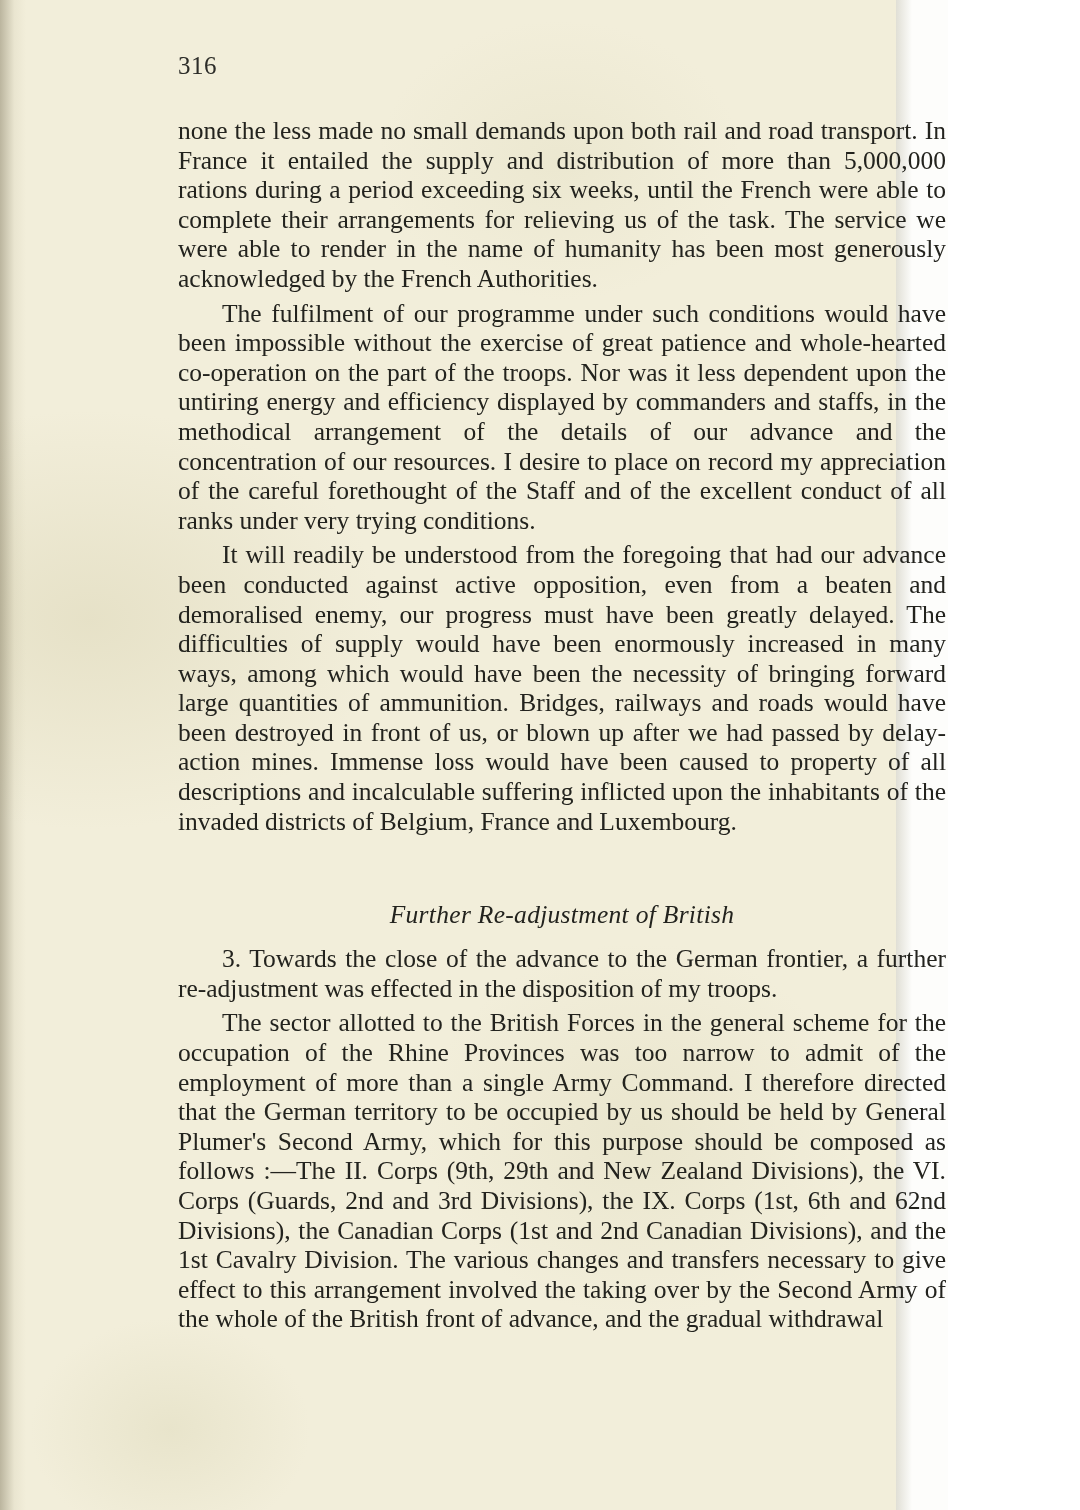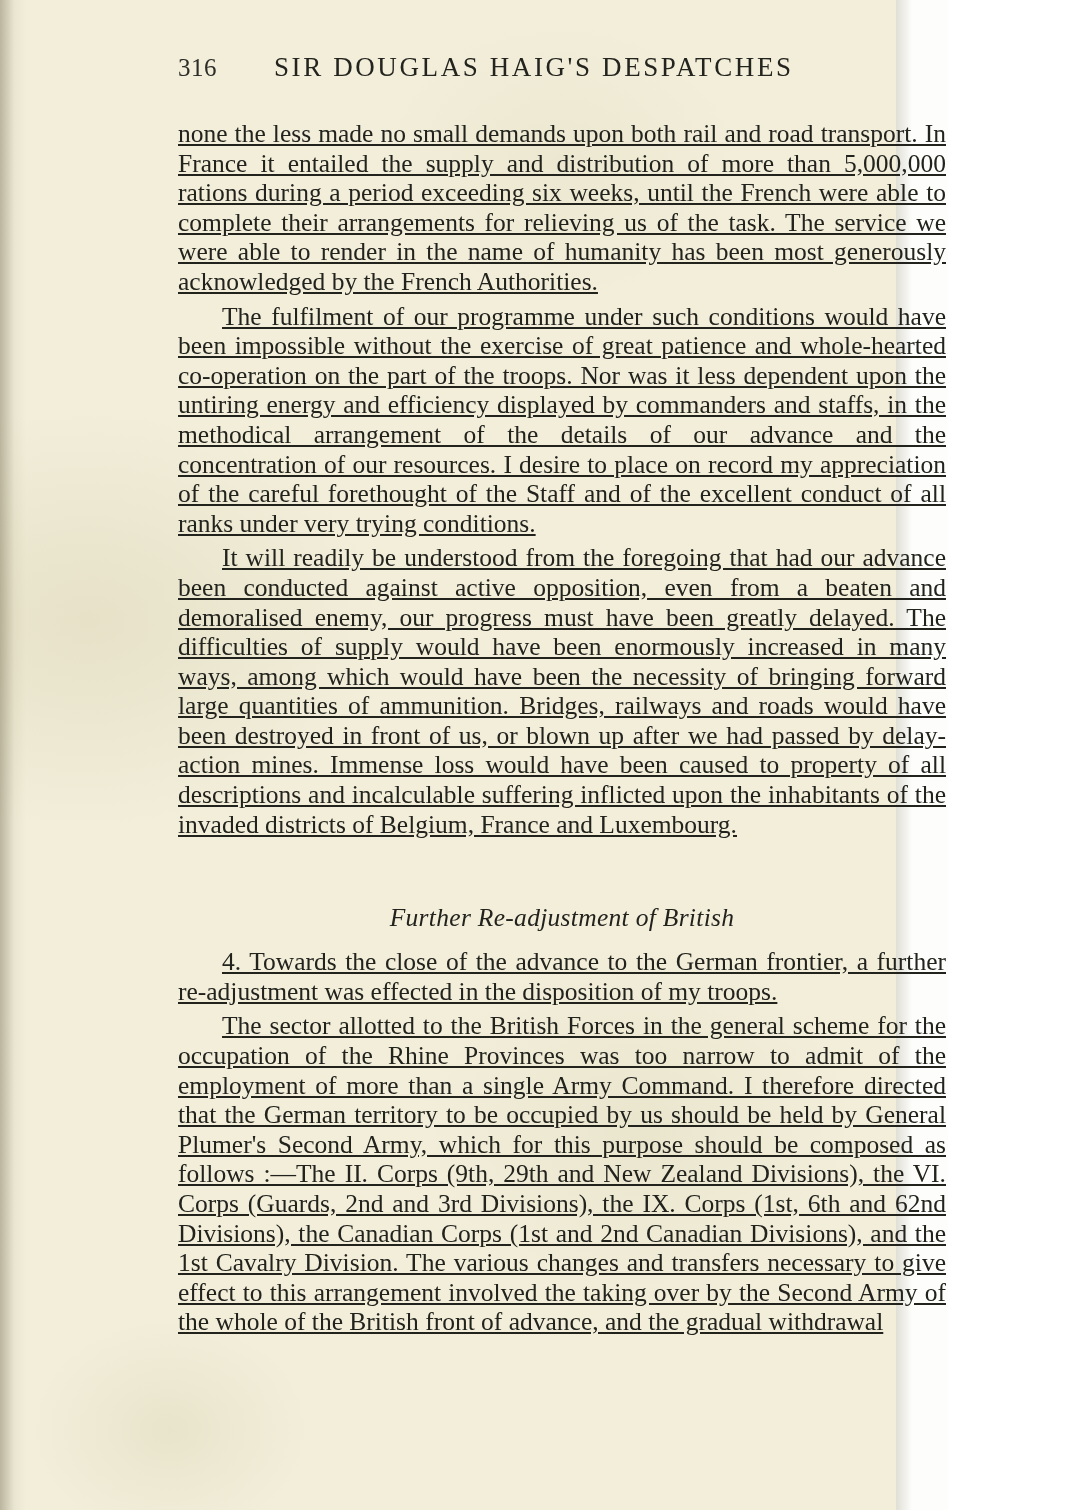--- a/index.html
+++ b/index.html
@@ -75,21 +75,20 @@
   }
 
   p.body {
     margin: 0;
     font-size: 25.5px;
     line-height: 29.6px;
     color: #23231e;
     text-align: justify;
     text-justify: inter-word;
     hyphens: none;
-    text-decoration: underline;
   }
   p.body.indent {
     text-indent: 44px;
   }
   p.body + p.body {
     margin-top: 5px;
   }
 
   .section-title {
     margin: 34px 0 14px 0;
@@ -105,28 +104,27 @@
 <body>
 
 <div id="page">
 
   <div id="right-margin"></div>
 
   <div id="content">
 
     <div class="header-line">
       <div class="folio">316</div>
-      <div class="running-head">SIR DOUGLAS HAIG'S DESPATCHES</div>
     </div>
 
     <p class="body">none the less made no small demands upon both rail and road transport.  In France it entailed the supply and distribution of more than 5,000,000 rations during a period exceeding six weeks, until the French were able to complete their arrangements for relieving us of the task.  The service we were able to render in the name of humanity has been most generously acknowledged by the French Authorities.</p>
     <p class="body indent">The fulfilment of our programme under such conditions would have been impossible without the exercise of great patience and whole-hearted co-operation on the part of the troops.  Nor was it less dependent upon the untiring energy and efficiency displayed by commanders and staffs, in the methodical arrangement of the details of our advance and the concentration of our resources.  I desire to place on record my appreciation of the careful forethought of the Staff and of the excellent conduct of all ranks under very trying conditions.</p>
     <p class="body indent">It will readily be understood from the foregoing that had our advance been conducted against active opposition, even from a beaten and demoralised enemy, our progress must have been greatly delayed.  The difficulties of supply would have been enormously increased in many ways, among which would have been the necessity of bringing forward large quantities of ammunition. Bridges, railways and roads would have been destroyed in front of us, or blown up after we had passed by delay-action mines.  Immense loss would have been caused to property of all descriptions and incalculable suffering inflicted upon the inhabitants of the invaded districts of Belgium, France and Luxembourg.</p>
 
     <div class="spacer-sm"></div>
 
     <div class="section-title">Further Re-adjustment of British</div>
 
-    <p class="body indent">4. Towards the close of the advance to the German frontier, a further re-adjustment was effected in the disposition of my troops.</p>
+    <p class="body indent">3. Towards the close of the advance to the German frontier, a further re-adjustment was effected in the disposition of my troops.</p>
     <p class="body indent">The sector allotted to the British Forces in the general scheme for the occupation of the Rhine Provinces was too narrow to admit of the employment of more than a single Army Command.  I therefore directed that the German territory to be occupied by us should be held by General Plumer's Second Army, which for this purpose should be composed as follows :—The II. Corps (9th, 29th and New Zealand Divisions), the VI. Corps (Guards, 2nd and 3rd Divisions), the IX. Corps (1st, 6th and 62nd Divisions), the Canadian Corps (1st and 2nd Canadian Divisions), and the 1st Cavalry Division. The various changes and transfers necessary to give effect to this arrangement involved the taking over by the Second Army of the whole of the British front of advance, and the gradual withdrawal</p>
 
   </div>
 </div>
 
 </body></html>

